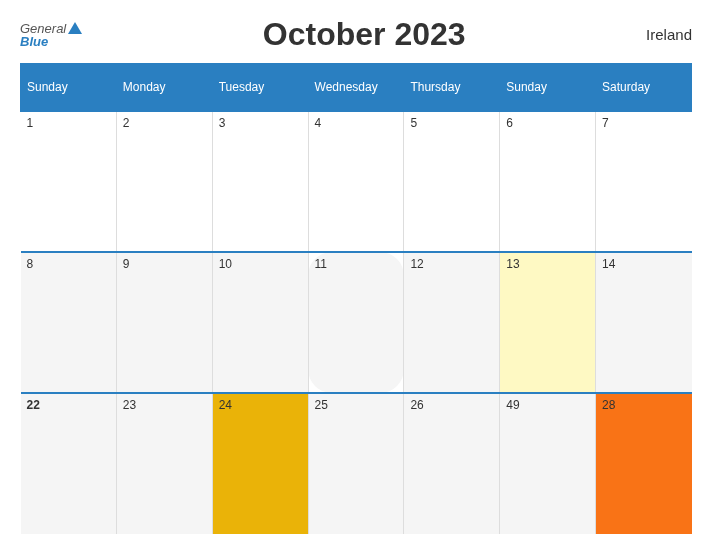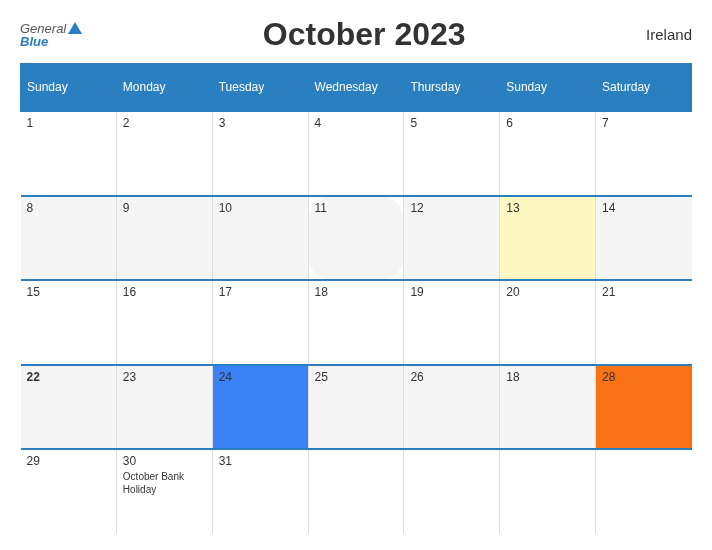--- a/index.html
+++ b/index.html
@@ -169,76 +169,37 @@
             <div class="day-num">12</div>
           </td>
           <td class="day-cell" style="background: #fef9c3;">
             <div class="day-num">13</div>
           </td>
           <td class="day-cell" style="background: rgb(245, 245, 245);">
             <div class="day-num">14</div>
           </td>
         </tr>
         <tr>
-          <td class="day-cell" style="background: rgb(255, 255, 255);">
-            <div class="day-num">15</div>
-          </td>
-          <td class="day-cell" style="background: rgb(255, 255, 255);">
-            <div class="day-num">16</div>
-          </td>
-          <td class="day-cell" style="background: rgb(255, 255, 255);">
-            <div class="day-num">17</div>
-          </td>
-          <td class="day-cell" style="background: rgb(255, 255, 255);">
-            <div class="day-num">18</div>
-          </td>
-          <td class="day-cell" style="background: rgb(255, 255, 255);">
-            <div class="day-num">19</div>
-          </td>
-          <td class="day-cell" style="background: rgb(255, 255, 255);">
-            <div class="day-num">20</div>
-          </td>
-          <td class="day-cell" style="background: rgb(255, 255, 255);">
-            <div class="day-num">21</div>
-          </td>
-        </tr>
-        <tr>
           <td class="day-cell" style="background: rgb(245, 245, 245); font-weight: bold;">
             <div class="day-num">22</div>
           </td>
           <td class="day-cell" style="background: rgb(245, 245, 245);">
             <div class="day-num">23</div>
           </td>
-          <td class="day-cell" style="background: #3b82f6;">
+          <td class="day-cell" style="background: #eab308;">
             <div class="day-num">24</div>
           </td>
           <td class="day-cell" style="background: rgb(245, 245, 245); margin-top: 13px;">
             <div class="day-num">25</div>
           </td>
           <td class="day-cell" style="background: rgb(245, 245, 245);">
             <div class="day-num">26</div>
           </td>
           <td class="day-cell" style="background: rgb(245, 245, 245);">
-            <div class="day-num">18</div>
+            <div class="day-num">49</div>
           </td>
           <td class="day-cell" style="background: #f97316;">
             <div class="day-num">28</div>
           </td>
-        </tr>
-        <tr>
-          <td class="day-cell" style="background: rgb(255, 255, 255);">
-            <div class="day-num">29</div>
-          </td>
-          <td class="day-cell" style="background: rgb(255, 255, 255);">
-            <div class="day-num">30</div>
-            <div class="event-text">October Bank Holiday</div>
-          </td>
-          <td class="day-cell" style="background: rgb(255, 255, 255);">
-            <div class="day-num">31</div>
-          </td>
-          <td class="day-cell" style="background: rgb(255, 255, 255);"></td>
-          <td class="day-cell" style="background: rgb(255, 255, 255);"></td>
-          <td class="day-cell" style="background: rgb(255, 255, 255);"></td>
-          <td class="day-cell" style="background: rgb(255, 255, 255);"></td>
         </tr>
       </tbody>
   </table>
 </div>
 
 </body></html>

